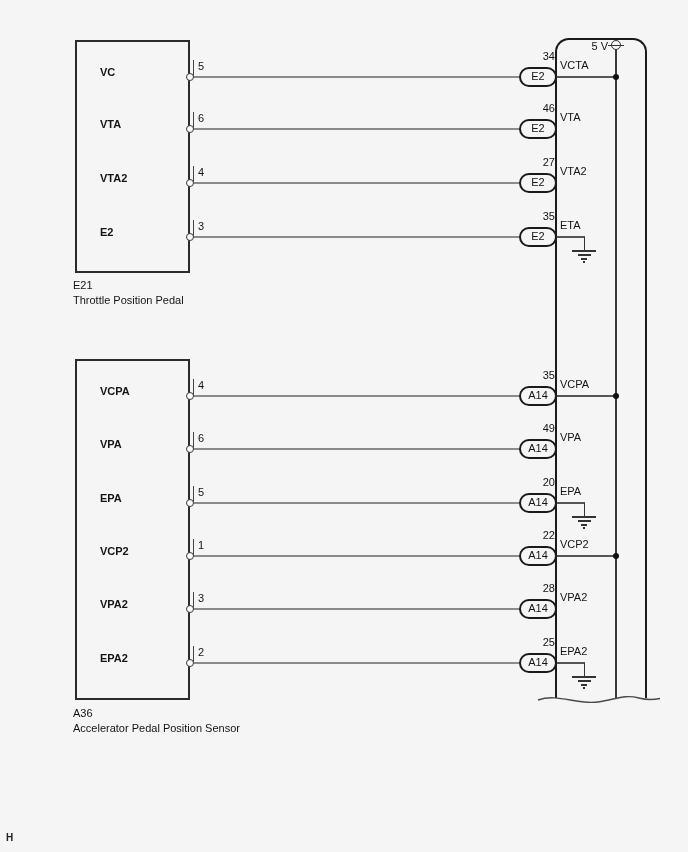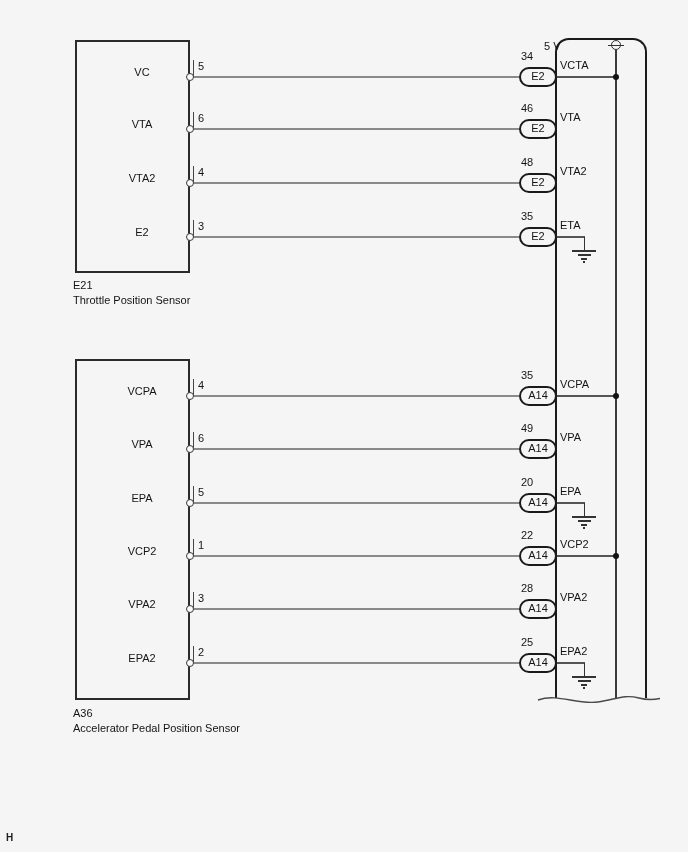--- a/index.html
+++ b/index.html
@@ -8,34 +8,34 @@
     font-family:"Liberation Sans",sans-serif;font-size:11px;color:#141414;
     overflow:hidden;
   }
   
   .sbox{position:absolute;left:75px;width:115px;border:2px solid #2b2b2b;box-sizing:border-box;}
   .box-id,.box-name{position:absolute;left:73px;line-height:13px;white-space:nowrap;text-align:center;}
   
   .ecu-shell{position:absolute;left:555px;top:38px;width:92px;height:660px;
     border:2px solid #1a1a1a;border-bottom:none;border-radius:14px 14px 0 0;box-sizing:border-box;}
   .rail{position:absolute;left:615px;top:50px;width:1.5px;height:648px;background:#3a3a3a;}
-  .supply-label{position:absolute;left:544px;top:40px;width:36px;text-align:left;line-height:12px;}
+  .supply-label{position:absolute;left:572px;top:40px;width:36px;text-align:right;line-height:12px;}
   .supply-bar{position:absolute;left:608px;top:44.5px;width:15.5px;height:1.5px;background:#333;}
   .supply-circle{position:absolute;left:611px;top:40px;width:10px;height:10px;border:1.5px solid #333;
     border-radius:50%;box-sizing:border-box;background:transparent;z-index:2;}
   .ecu-break{position:absolute;left:536px;top:690px;z-index:4;}
   
   .row{position:absolute;left:0;top:0;width:0;height:0;}
-  .slabel{position:absolute;left:100px;width:84px;top:calc(var(--y) - 11px);text-align:center;line-height:12px;}
+  .slabel{position:absolute;left:100px;width:84px;top:calc(var(--y) - 11px);text-align:left;line-height:12px;font-weight:bold;}
   .ptick{position:absolute;left:193px;top:calc(var(--y) - 17px);width:1px;height:17px;background:#444;}
   .pnum{position:absolute;left:198px;top:calc(var(--y) - 17px);line-height:12px;}
   .pcircle{position:absolute;left:186px;top:calc(var(--y) - 4px);width:8px;height:8px;
     border:1px solid #3a3a3a;border-radius:50%;background:#fafafa;box-sizing:border-box;z-index:2;}
   .wire{position:absolute;left:190px;width:329px;top:calc(var(--y) - 1px);height:1.5px;background:#8a8a8a;z-index:1;}
-  .enum{position:absolute;left:521px;width:34px;top:calc(var(--y) - 27px);text-align:left;line-height:12px;}
+  .enum{position:absolute;left:521px;width:34px;top:calc(var(--y) - 27px);text-align:right;line-height:12px;}
   .oval{position:absolute;left:519px;width:38px;height:20px;top:calc(var(--y) - 10px);
     border:2px solid #1a1a1a;border-radius:10px;box-sizing:border-box;background:#f5f5f5;
     text-align:center;line-height:15px;z-index:3;}
   .esig{position:absolute;left:560px;top:calc(var(--y) - 18px);line-height:12px;}
   .iwire{position:absolute;top:calc(var(--y) - 1px);height:1.5px;background:#555;}
   .rail-w{left:556px;width:60px;}
   .gnd-w{left:555px;width:30px;}
   .dot{position:absolute;left:613px;top:calc(var(--y) - 3px);width:6px;height:6px;border-radius:50%;background:#111;z-index:2;}
   .gnd{position:absolute;left:570px;top:var(--y);width:28px;height:27px;}
   .gnd i{position:absolute;display:block;background:#333;height:1.5px;}
@@ -56,21 +56,21 @@
   <span class="supply-label">5 V</span>
   <div class="supply-bar"></div>
   <div class="supply-circle"></div>
   <svg class="ecu-break" width="126" height="20" viewBox="0 0 126 20">
     <path d="M2,10 C22,3 40,15 62,12 C80,9.5 88,4 103,8 C112,10.5 119,9.5 124,8.5" fill="none" stroke="#4a4a4a" stroke-width="1.4"></path>
   </svg>
 
   <div class="sbox" style="top:40px;height:233px"></div>
   <div class="sbox" style="top:359px;height:341px"></div>
   <span class="box-id" style="top:279px">E21</span>
-  <span class="box-name" style="top:294px">Throttle Position Sensor</span>
+  <span class="box-name" style="top:294px">Throttle Position Pedal</span>
   <span class="box-id" style="top:707px">A36</span>
   <span class="box-name" style="top:722px">Accelerator Pedal Position Sensor</span>
 
   <div class="row" style="--y:77px">
     <span class="slabel">VC</span>
     <span class="ptick"></span>
     <span class="pnum">5</span>
     <span class="wire"></span>
     <span class="pcircle"></span>
     <span class="enum">34</span>
@@ -90,21 +90,21 @@
     <span class="oval">E2</span>
     <span class="esig">VTA</span>
   </div>
 
   <div class="row" style="--y:183px">
     <span class="slabel">VTA2</span>
     <span class="ptick"></span>
     <span class="pnum">4</span>
     <span class="wire"></span>
     <span class="pcircle"></span>
-    <span class="enum">48</span>
+    <span class="enum">27</span>
     <span class="oval">E2</span>
     <span class="esig">VTA2</span>
   </div>
 
   <div class="row" style="--y:237px">
     <span class="slabel">E2</span>
     <span class="ptick"></span>
     <span class="pnum">3</span>
     <span class="wire"></span>
     <span class="pcircle"></span>

